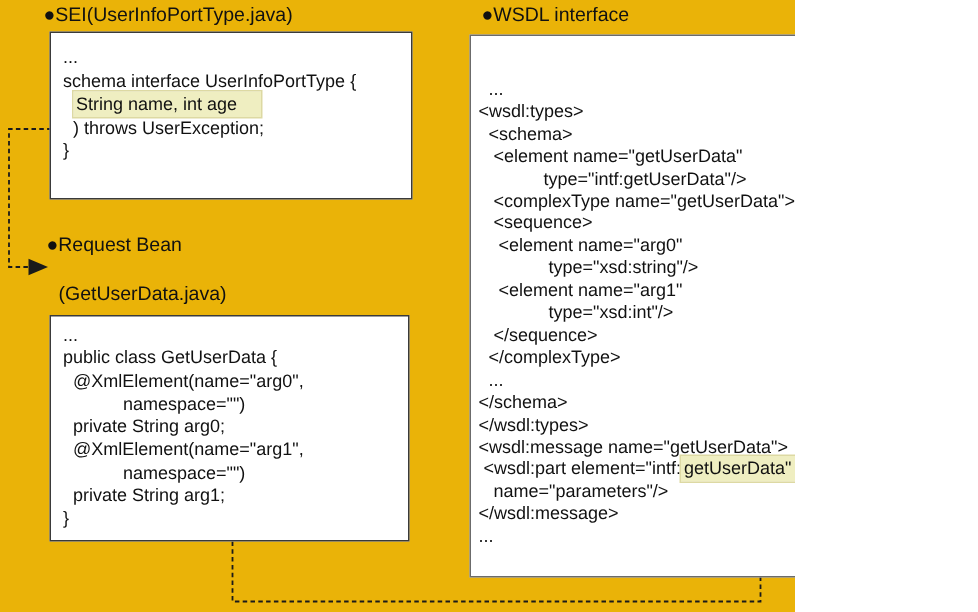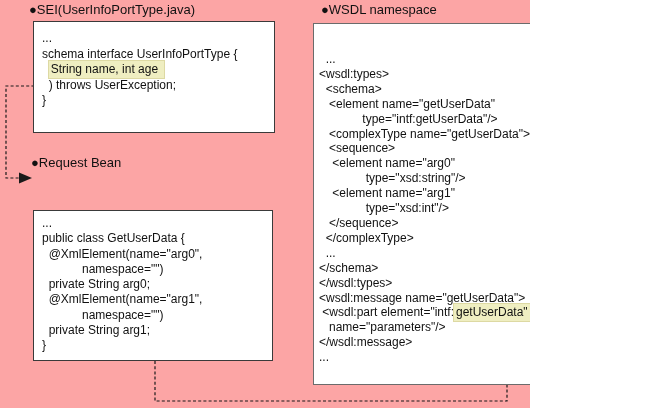--- a/index.html
+++ b/index.html
@@ -1,18 +1,18 @@
 <!DOCTYPE html>
 <html><head>
 <meta charset="utf-8">
 <style>
   * { margin:0; padding:0; box-sizing:border-box; }
   html,body { background:#fff; }
   body { font-family:"Liberation Sans", sans-serif; color:#111; }
-  .canvas { position:relative; width:530px; height:408px; background:#fca5a5; overflow:hidden; }
+  .canvas { position:relative; width:530px; height:408px; background:#eab308; overflow:hidden; }
   .overlay { position:absolute; left:0; top:0; width:652px; height:408px; pointer-events:none; }
   .title { position:absolute; font-size:13px; color:#111; white-space:pre; }
   .box { position:absolute; background:#fff; }
   .box.dark { border:1.5px solid #3a3a3a; }
   .box.gray { border:1.5px solid #6b6b6b; }
   .code { white-space:pre; font-size:12px; color:#111; }
   .code-line { white-space:pre; }
   .sei-title { left:29px; top:2px; }
   .sei-box { left:33px; top:21px; width:242px; height:112px; }
   .sei-box .code { padding:9px 0 0 8px; line-height:15.5px; }
@@ -40,28 +40,29 @@
     <polygon points="507,326 501.5,339 512.5,339" fill="#1a1a1a"></polygon>
 
     <path d="M 587 314 L 647 314 L 647 160 L 610 160" fill="none" stroke="#1a1a1a" stroke-width="1.2" stroke-dasharray="3 2.2"></path>
     <polygon points="597,160 610,154.5 610,165.5" fill="#1a1a1a"></polygon>
 
     <path d="M 581 78 Q 589 80 589 93 L 589 148 Q 589 158 596 160 Q 589 162 589 172 L 589 227 Q 589 240 581 242" fill="none" stroke="#2e2e2e" stroke-width="1.3"></path>
   </svg>
 
   <div class="title sei-title">●SEI(UserInfoPortType.java)</div>
   <div class="box dark sei-box">
-    <div class="code"><div class="code-line">...</div><div class="code-line">schema interface UserInfoPortType {</div><div class="code-line"><span>  </span><span class="hl" style="padding-right: 6px;">String name, int age</span></div><div class="code-line">  ) throws UserException;</div><div class="code-line">}</div></div>
+    <div class="code"><div class="code-line">...</div><div class="code-line">schema interface UserInfoPortType {</div><div class="code-line"><span>  </span><span class="hl" style="padding-right: 16px;">String name, int age</span></div><div class="code-line">  ) throws UserException;</div><div class="code-line">}</div></div>
   </div>
 
   <div class="title rb-title">●Request Bean</div>
+  <div class="title rb-subtitle">(GetUserData.java)</div>
   <div class="box dark rb-box">
     <div class="code"><div class="code-line">...</div><div class="code-line">public class GetUserData {</div><div class="code-line">  @XmlElement(name="arg0",</div><div class="code-line">            namespace="")</div><div class="code-line">  private String arg0;</div><div class="code-line">  @XmlElement(name="arg1",</div><div class="code-line">            namespace="")</div><div class="code-line">  private String arg1;</div><div class="code-line">}</div></div>
   </div>
 
-  <div class="title wsdl-title">●WSDL namespace</div>
+  <div class="title wsdl-title">●WSDL interface</div>
   <div class="box gray wsdl-box">
     <div class="code"><div class="code-line">  ...</div><div class="code-line">&lt;wsdl:types&gt;</div><div class="code-line">  &lt;schema&gt;</div><div class="code-line">   &lt;element name="getUserData"</div><div class="code-line">             type="intf:getUserData"/&gt;</div><div class="code-line">   &lt;complexType name="getUserData"&gt;</div><div class="code-line">   &lt;sequence&gt;</div><div class="code-line">    &lt;element name="arg0"</div><div class="code-line">              type="xsd:string"/&gt;</div><div class="code-line">    &lt;element name="arg1"</div><div class="code-line">              type="xsd:int"/&gt;</div><div class="code-line">   &lt;/sequence&gt;</div><div class="code-line">  &lt;/complexType&gt;</div><div class="code-line">  ...</div><div class="code-line">&lt;/schema&gt;</div><div class="code-line">&lt;/wsdl:types&gt;</div><div class="code-line">&lt;wsdl:message name="getUserData"&gt;</div><div class="code-line"><span> &lt;wsdl:part element="intf:</span><span class="hl" style="padding-right: 64px;">getUserData"</span></div><div class="code-line">   name="parameters"/&gt;</div><div class="code-line">&lt;/wsdl:message&gt;</div><div class="code-line">...</div></div>
   </div>
 
   <div class="wrapper-label">wrapper element</div>
 
 </div>
 
 </body></html>

